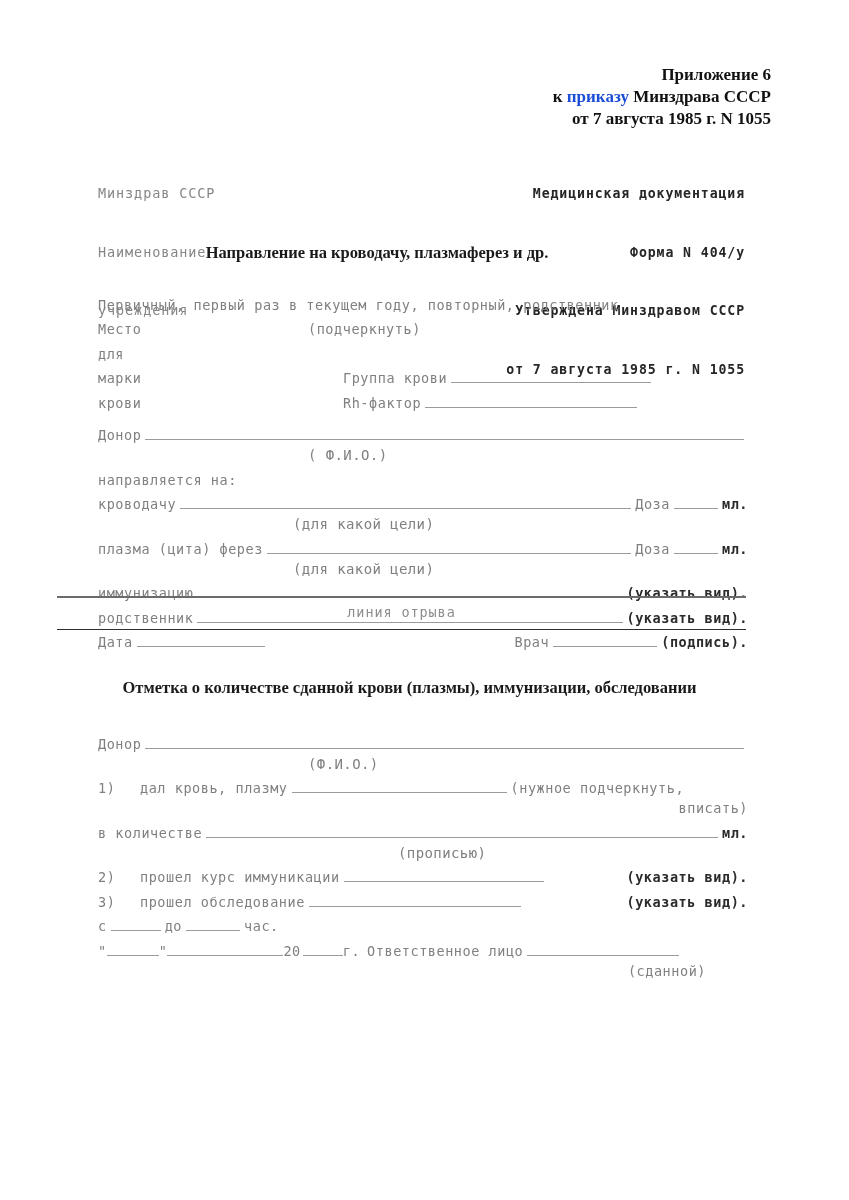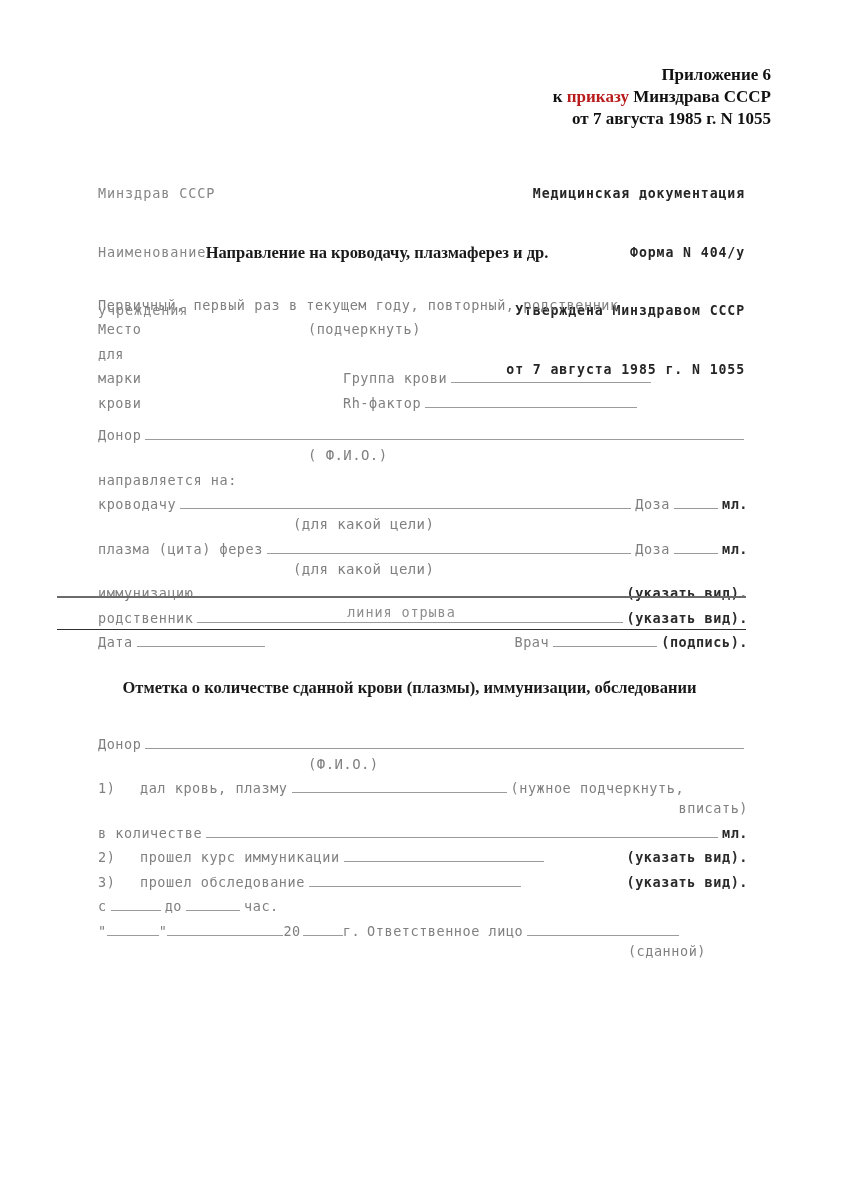--- a/index.html
+++ b/index.html
@@ -59,21 +59,21 @@
     text-align: right;
     font-family: "Liberation Serif", "DejaVu Serif", serif;
     font-weight: bold;
     font-size: 17px;
     line-height: 22px;
     color: #111111;
     margin-left: 20px;
   }
   .doc-head a,
   .doc-head .link {
-    color: #b91c1c;
+    color: #1d4ed8;
     text-decoration: none;
   }
 
   
   .inst {
     position: absolute;
     top: 145px;
     left: 98px;
     font-size: 13.5px;
     line-height: 19.5px;
@@ -303,20 +303,23 @@
     <div class="line tight" style="justify-content:flex-end">
       <span>вписать)</span>
     </div>
 
     <div class="line">
       <span>в количестве</span>
       <span class="fill"></span>
       <span class="dot">мл.</span>
     </div>
 
+    <div class="line tight">
+      <span class="pad-l-300 caption">(прописью)</span>
+    </div>
 
     <div class="line">
       <span style="width:42px">2)</span>
       <span>прошел курс иммуникации</span>
       <span class="fill" style="flex:0 0 200px"></span>
       <span style="flex:1 1 auto"></span>
       <span class="dot">(указать вид).</span>
     </div>
 
     <div class="line">

